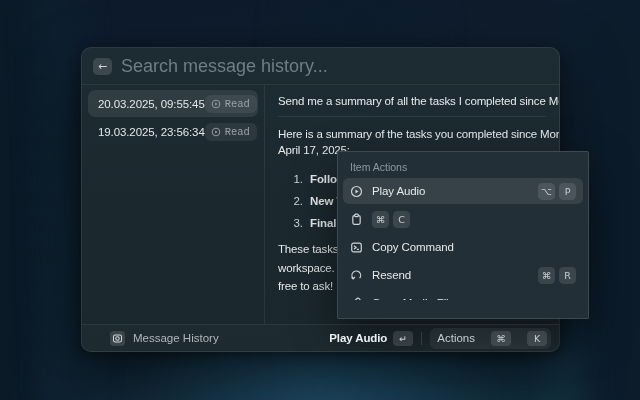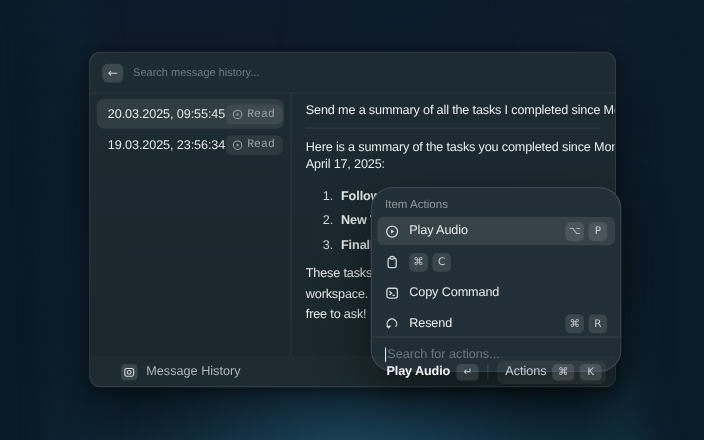--- a/index.html
+++ b/index.html
@@ -24,21 +24,21 @@
     border:1px solid rgba(255,255,255,.09); border-radius:10px;
     box-shadow:0 24px 60px rgba(0,0,0,.55), 0 3px 12px rgba(0,0,0,.4); }
 
   .header { height:37px; display:flex; align-items:center; gap:9px; padding:0 11px;
     border-bottom:1px solid rgba(255,255,255,.07); }
   .back-btn { width:19px; height:17px; flex:0 0 auto; border:0; border-radius:5px;
     background:rgba(255,255,255,.14); color:#ccd4d8; font-size:11px; line-height:1;
     display:flex; align-items:center; justify-content:center; cursor:pointer;
     font-family:"DejaVu Sans",sans-serif; }
   .search-input { flex:1; background:transparent; border:0; outline:0;
-    color:#dfe5e8; font-size:10px; }
+    color:#dfe5e8; font-size:18px; }
   .search-input::placeholder { color:#6f7d85; }
 
   .body { position:absolute; top:37px; bottom:27px; left:0; right:0; display:flex; overflow:hidden; }
   .list-pane { width:183px; flex:0 0 auto; border-right:1px solid rgba(255,255,255,.07); padding-top:5px; }
   .list-row { height:27px; margin:0 6px 1px 6px; padding:0 8px 0 10px; display:flex;
     align-items:center; justify-content:space-between; border-radius:7px; cursor:default; }
   .list-row.selected { background:rgba(255,255,255,.085); }
   .dt { font-size:11.5px; letter-spacing:-.1px; color:#e3e8ea; font-weight:500; white-space:nowrap; }
   .badge { display:flex; align-items:center; gap:4px; background:rgba(255,255,255,.07);
     border-radius:6px; padding:3px 7px 3px 6px; color:#98a3a8; font-size:10.5px; font-weight:500;font-family:Liberation Mono, monospace; }
@@ -49,23 +49,23 @@
   .detail-divider { height:1px; background:rgba(255,255,255,.08); margin-bottom:9px; }
   .para div { font-size:11.5px; letter-spacing:-.15px; line-height:16px; white-space:nowrap; }
   .olist { margin:10px 0 0 13px; }
   .olist .item { display:flex; gap:7px; font-size:11.5px; height:22px; align-items:center; white-space:nowrap; }
   .num { color:#ccd3d6; min-width:12px; text-align:right; }
   .itxt { font-weight:700; letter-spacing:-.1px; }
   .outro { margin-top:6px; }
   .outro div { font-size:11.5px; letter-spacing:-.15px; line-height:18.5px; white-space:nowrap; }
 
   
-  .action-panel { position:absolute; left:255px; top:103px; width:228px; height:168px;
-    background:#232f36; border:1px solid rgba(255,255,255,.13); border-radius:20px;
-    box-shadow:0 16px 42px rgba(0,0,0,.5); overflow:hidden;margin-top:19px; }
+  .action-panel { position:absolute; left:255px; top:103px; width:252px; height:168px;
+    background:#232f36; border:1px solid rgba(255,255,255,.13); border-radius:2px;
+    box-shadow:0 16px 42px rgba(0,0,0,.5); overflow:hidden; }
   .ap-title { font-size:10.5px; color:#8d989e; padding:9px 12px 5px 12px; font-weight:500; }
   .ap-rows { padding:0 5px; height:122px; overflow:hidden; }
   .ap-row { height:26px; margin-bottom:2px; border-radius:6px; padding:0 7px; display:flex;
     align-items:center; gap:9px; cursor:default; }
   .ap-row.selected { background:rgba(255,255,255,.09); }
   .ap-row svg { width:13px; height:13px; flex:0 0 auto; color:#ced5d9; display:block; }
   .ap-label { flex:1; font-size:11.5px; letter-spacing:-.1px; color:#e4e9eb; font-weight:500; white-space:nowrap; }
   .keys { display:flex; gap:4px; }
   .key { min-width:17px; height:17px; padding:0 3px; border-radius:4.5px;
     background:rgba(255,255,255,.11); color:#c7cfd3; font-size:9.5px;
@@ -86,21 +86,21 @@
   .app-icon svg { width:11px; height:11px; color:#cfd6da; display:block; }
   .app-name { font-size:11.5px; color:#aeb7bc; margin-left:8px; }
   .sb-right { margin-left:auto; display:flex; align-items:center; gap:8px; }
   .primary-group { display:flex; align-items:center; gap:6px; cursor:pointer; }
   .primary-label { font-size:11.5px; font-weight:600; color:#edf0f2; letter-spacing:-.1px; }
   .sb-key { min-width:20px; height:15px; padding:0 3px; border-radius:4px;
     background:rgba(255,255,255,.12); color:#c7cfd3; font-size:9.5px;
     display:flex; align-items:center; justify-content:center;
     font-family:"DejaVu Sans",sans-serif; }
   .sb-div { width:1px; height:13px; background:rgba(255,255,255,.12); }
-  .actions-group { display:flex; align-items:center; gap:5px;
+  .actions-group { display:flex; align-items:center; gap:16px;
     background:rgba(255,255,255,.06); border-radius:6px; padding:3px 4px 3px 7px; cursor:pointer; }
   .actions-label { font-size:11.5px; font-weight:500; color:#c3cbcf; }
 </style>
 </head>
 <body>
 
 <div class="stage">
   <div class="wp wp-left"></div>
   <div class="wp wp-left2"></div>
   <div class="wp wp-right"></div>
@@ -220,24 +220,20 @@
 
         <div class="ap-row">
           <svg viewBox="0 0 12 12" fill="none" stroke="currentColor" stroke-width="1.1">
             <path d="M4.7 6.1L3.3 7.5a1.9 1.9 0 0 0 2.7 2.7l1.3-1.3"></path>
             <path d="M7.3 5.9l1.4-1.4a1.9 1.9 0 0 0-2.7-2.7L4.7 3.1"></path>
           </svg>
           <span class="ap-label">Open Media File</span>
         </div>
       </div>
 
-      <div class="ap-search">
-        <span class="caret"></span>
-        <span class="ph">Search for actions...</span>
-      </div>
     </div>
 
     <div class="statusbar">
       <span class="app-icon">
         <svg viewBox="0 0 12 12" fill="none" stroke="currentColor" stroke-width="1.1">
           <rect x="1.6" y="2.2" width="8.8" height="7.6" rx="1.8"></rect>
             <circle cx="6" cy="6" r="1.9"></circle>
         </svg>
       </span>
       <span class="app-name">Message History</span>

